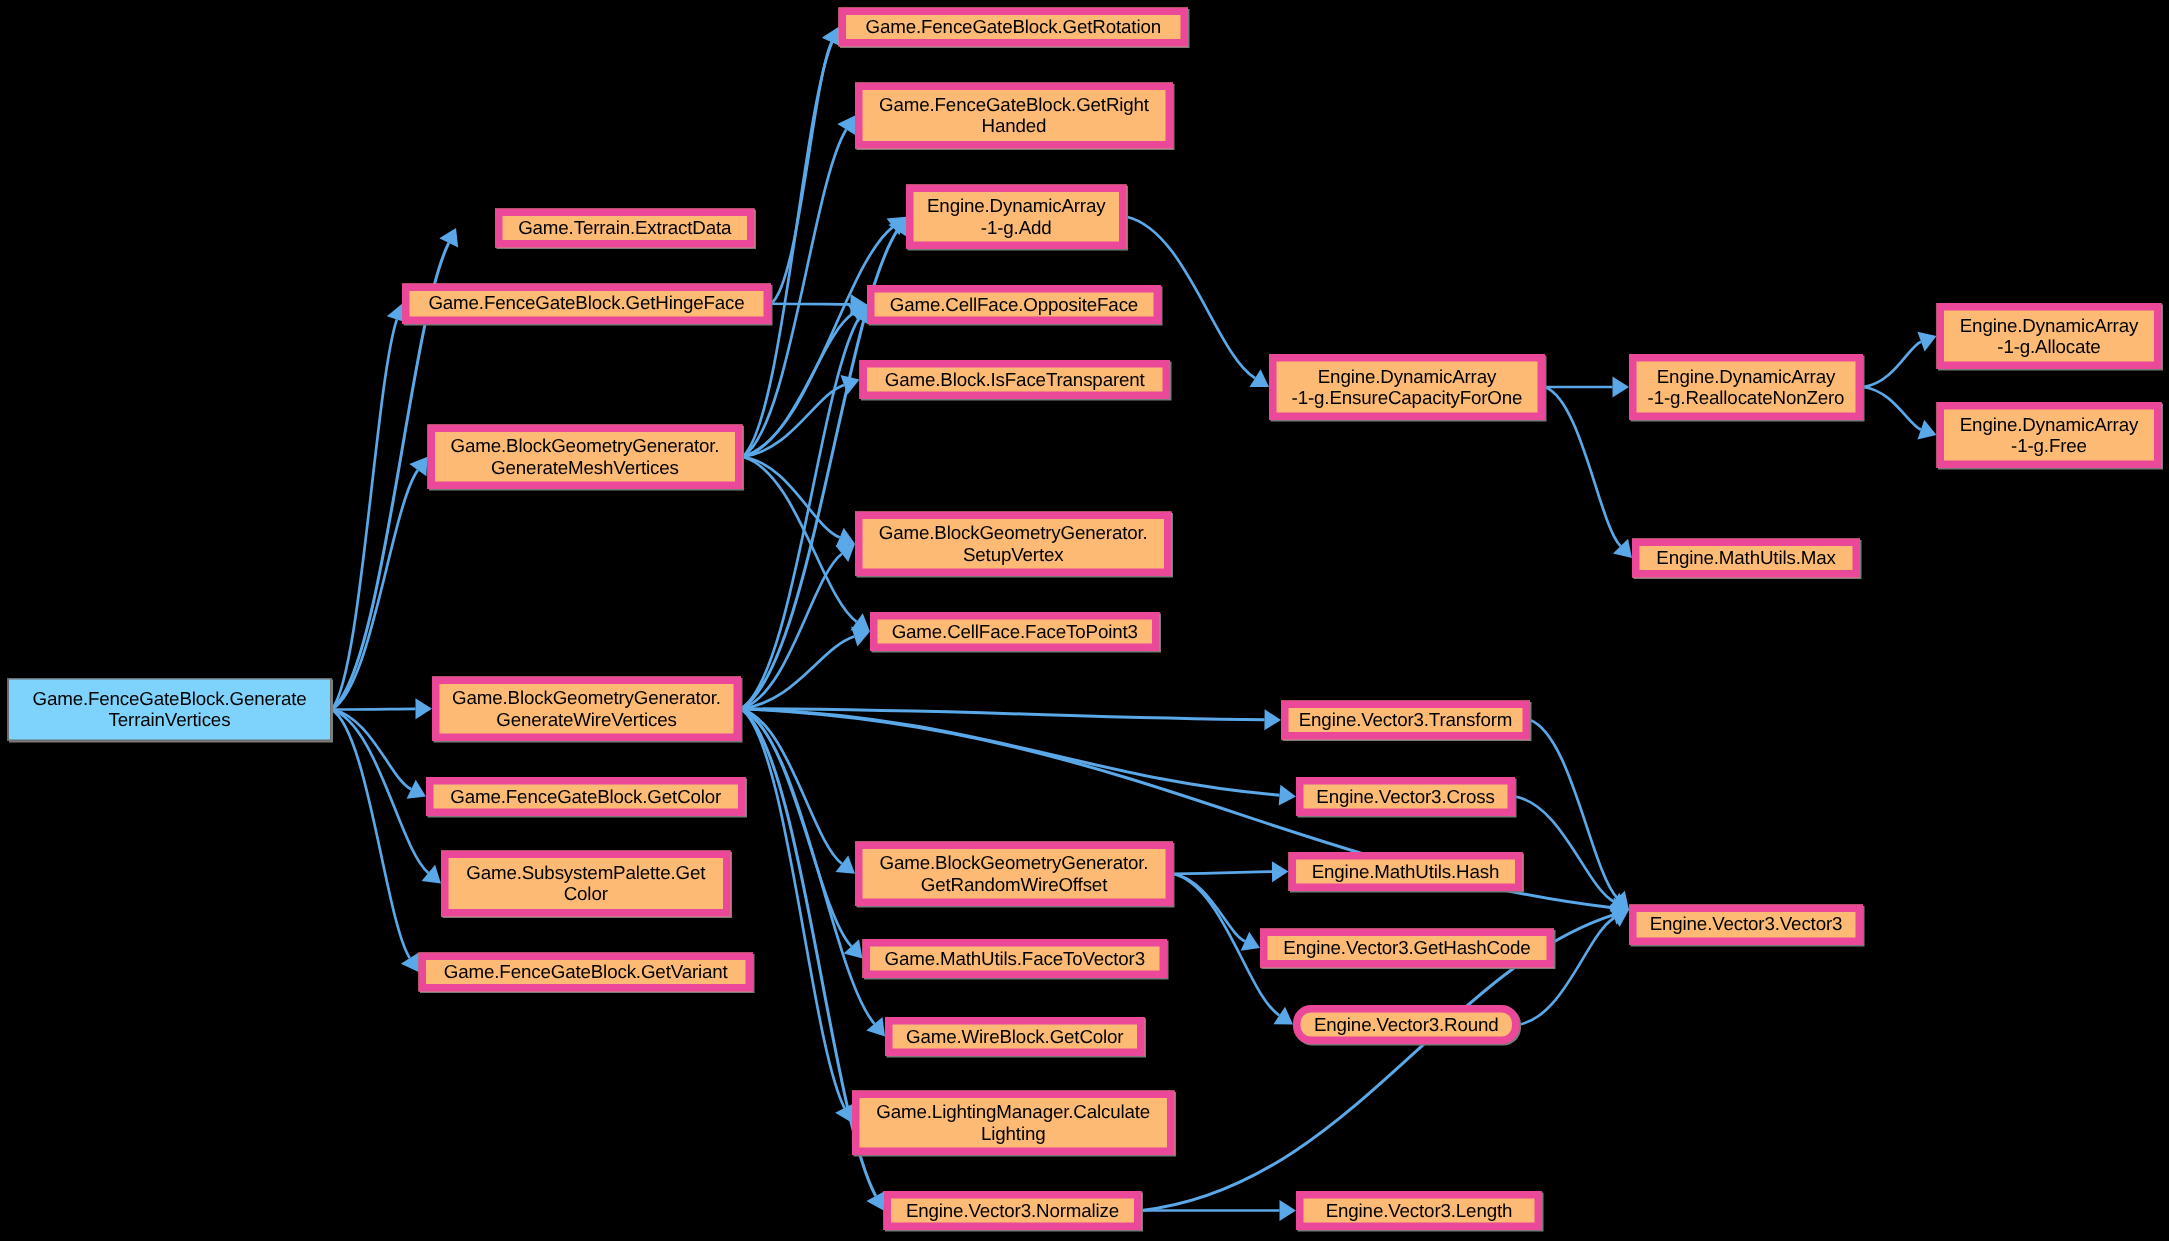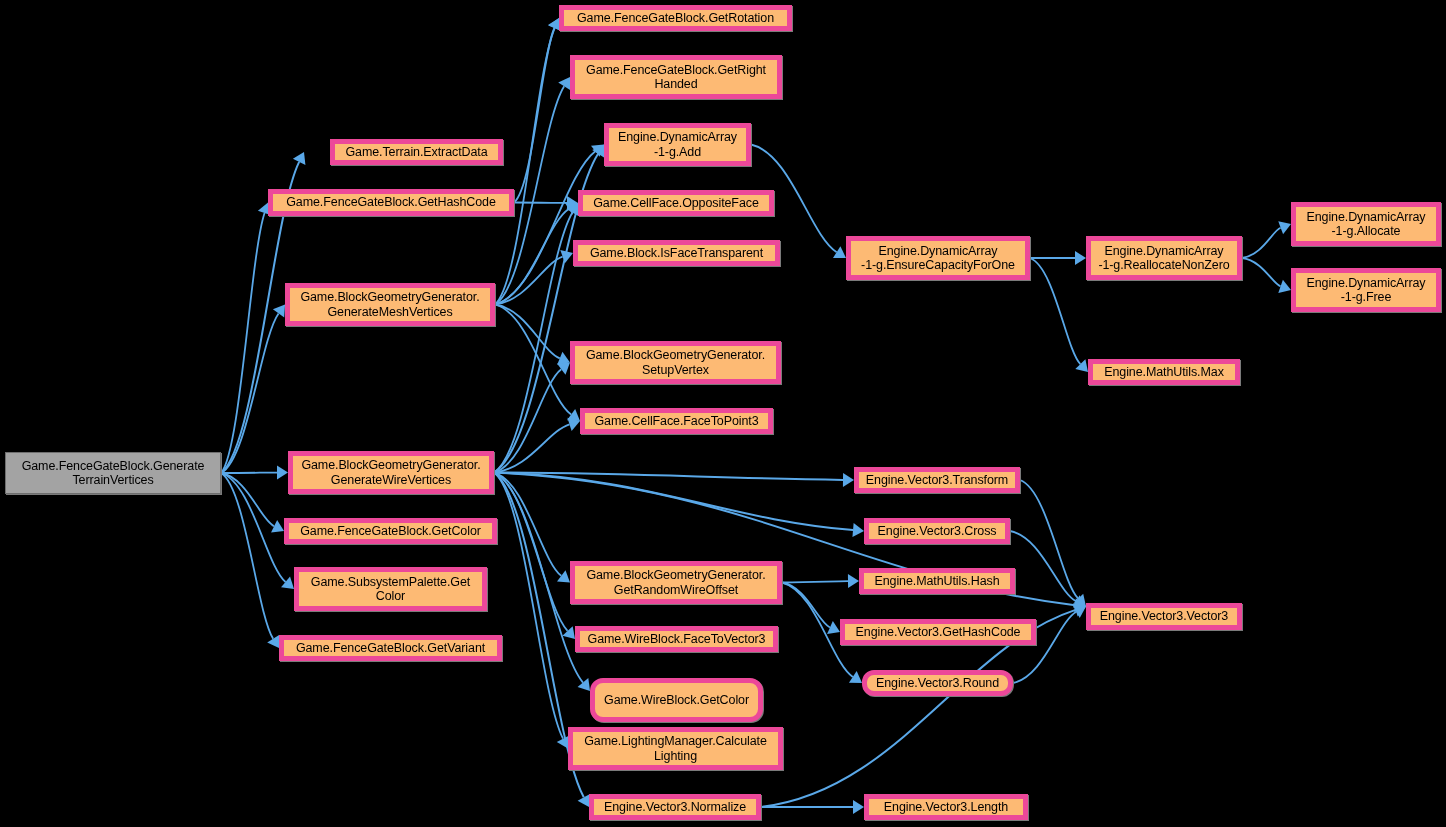--- a/index.html
+++ b/index.html
@@ -21,21 +21,21 @@
     font-size:12.5px;
     line-height:14.5px;
     display:flex;
     align-items:center;
     justify-content:center;
     text-align:center;
     padding:2px 4px;
     white-space:pre-line;
     letter-spacing:-0.1px;
   }
-  .node.root{background:#a3a3a3;border:1px solid #6e6e6e;}
+  .node.root{background:#7dd3fc;border:1px solid #6e6e6e;}
 </style>
 </head>
 <body>
 
 <div id="canvas">
   <svg id="edges" viewBox="0 0 1446 827">
       <path d="M 221 473 C 255.86 447.32, 272.46 216.2, 299.1496661003789 161.87290540125787" stroke="#5aa8e8" stroke-width="2" fill="none"></path>
       <polygon points="304,152 305.43242408299756,164.95948151919856 292.86690811776026,158.78632928331717" fill="#5aa8e8"></polygon>
       <path d="M 221 473 C 240.74 451.36, 250.14 256.6, 264.551629211186 212.94551285973333" stroke="#5aa8e8" stroke-width="1.8" fill="none"></path>
       <polygon points="268,202.5 271.19877375828906,215.13993063443314 257.904484664083,210.7510950850335" fill="#5aa8e8"></polygon>
@@ -115,43 +115,43 @@
       <polygon points="1086,606.5 1079.7486601364285,617.9420605622468 1072.9872129602168,605.6830707146576" fill="#5aa8e8"></polygon>
       <path d="M 761 807 C 804.26 807, 824.86 807, 853 807" stroke="#5aa8e8" stroke-width="1.8" fill="none"></path>
       <polygon points="864,807 853,814 853,800" fill="#5aa8e8"></polygon>
       <path d="M 761 807 C 897.5 790.96, 962.5 646.6, 1075.5376918096104 609.8970733476488" stroke="#5aa8e8" stroke-width="2" fill="none"></path>
       <polygon points="1086,606.5 1077.6994657581142,616.5549058324422 1073.3759178611065,603.2392408628554" fill="#5aa8e8"></polygon>
     </svg>
   <div id="nodes">
       <div class="node root" style="left: 5px; top: 452px; width: 216px; height: 42px;">Game.FenceGateBlock.Generate
 TerrainVertices</div>
       <div class="node" style="left: 304px; top: 139px; width: 173px; height: 26px; margin-left: 26px;">Game.Terrain.ExtractData</div>
-      <div class="node" style="left: 268px; top: 189px; width: 246px; height: 27px;">Game.FenceGateBlock.GetHashCode</div>
+      <div class="node" style="left: 268px; top: 189px; width: 246px; height: 27px;">Game.FenceGateBlock.GetHingeFace</div>
       <div class="node" style="left: 285px; top: 283px; width: 210px; height: 43px;">Game.BlockGeometryGenerator.
 GenerateMeshVertices</div>
       <div class="node" style="left: 288px; top: 451px; width: 206px; height: 43px;">Game.BlockGeometryGenerator.
 GenerateWireVertices</div>
       <div class="node" style="left: 284px; top: 518px; width: 213px; height: 26px;">Game.FenceGateBlock.GetColor</div>
       <div class="node" style="left: 294px; top: 567px; width: 193px; height: 44px;">Game.SubsystemPalette.Get
 Color</div>
       <div class="node" style="left: 279px; top: 635px; width: 223px; height: 26px;">Game.FenceGateBlock.GetVariant</div>
       <div class="node" style="left: 559px; top: 5px; width: 233px; height: 26px;">Game.FenceGateBlock.GetRotation</div>
       <div class="node" style="left: 570px; top: 55px; width: 212px; height: 44px;">Game.FenceGateBlock.GetRight
 Handed</div>
       <div class="node" style="left: 604px; top: 123px; width: 147px; height: 43px;">Engine.DynamicArray
 -1-g.Add</div>
       <div class="node" style="left: 578px; top: 190px; width: 196px; height: 26px;">Game.CellFace.OppositeFace</div>
       <div class="node" style="left: 573px; top: 240px; width: 207px; height: 26px;">Game.Block.IsFaceTransparent</div>
       <div class="node" style="left: 570px; top: 341px; width: 211px; height: 43px;">Game.BlockGeometryGenerator.
 SetupVertex</div>
       <div class="node" style="left: 580px; top: 408px; width: 193px; height: 26px;">Game.CellFace.FaceToPoint3</div>
       <div class="node" style="left: 570px; top: 561px; width: 212px; height: 43px;">Game.BlockGeometryGenerator.
 GetRandomWireOffset</div>
-      <div class="node" style="left: 575px; top: 626px; width: 203px; height: 26px;">Game.WireBlock.FaceToVector3</div>
-      <div class="node" style="left: 590px; top: 678px; width: 173px; height: 44px; border-radius: 13px;">Game.WireBlock.GetColor</div>
+      <div class="node" style="left: 575px; top: 626px; width: 203px; height: 26px;">Game.MathUtils.FaceToVector3</div>
+      <div class="node" style="left: 590px; top: 678px; width: 173px; height: 26px;">Game.WireBlock.GetColor</div>
       <div class="node" style="left: 568px; top: 727px; width: 215px; height: 43px;">Game.LightingManager.Calculate
 Lighting</div>
       <div class="node" style="left: 589px; top: 794px; width: 172px; height: 26px;">Engine.Vector3.Normalize</div>
       <div class="node" style="left: 846px; top: 236px; width: 184px; height: 44px;">Engine.DynamicArray
 -1-g.EnsureCapacityForOne</div>
       <div class="node" style="left: 1086px; top: 236px; width: 156px; height: 44px;">Engine.DynamicArray
 -1-g.ReallocateNonZero</div>
       <div class="node" style="left: 1291px; top: 202px; width: 150px; height: 44px;">Engine.DynamicArray
 -1-g.Allocate</div>
       <div class="node" style="left: 1291px; top: 268px; width: 150px; height: 44px;">Engine.DynamicArray

